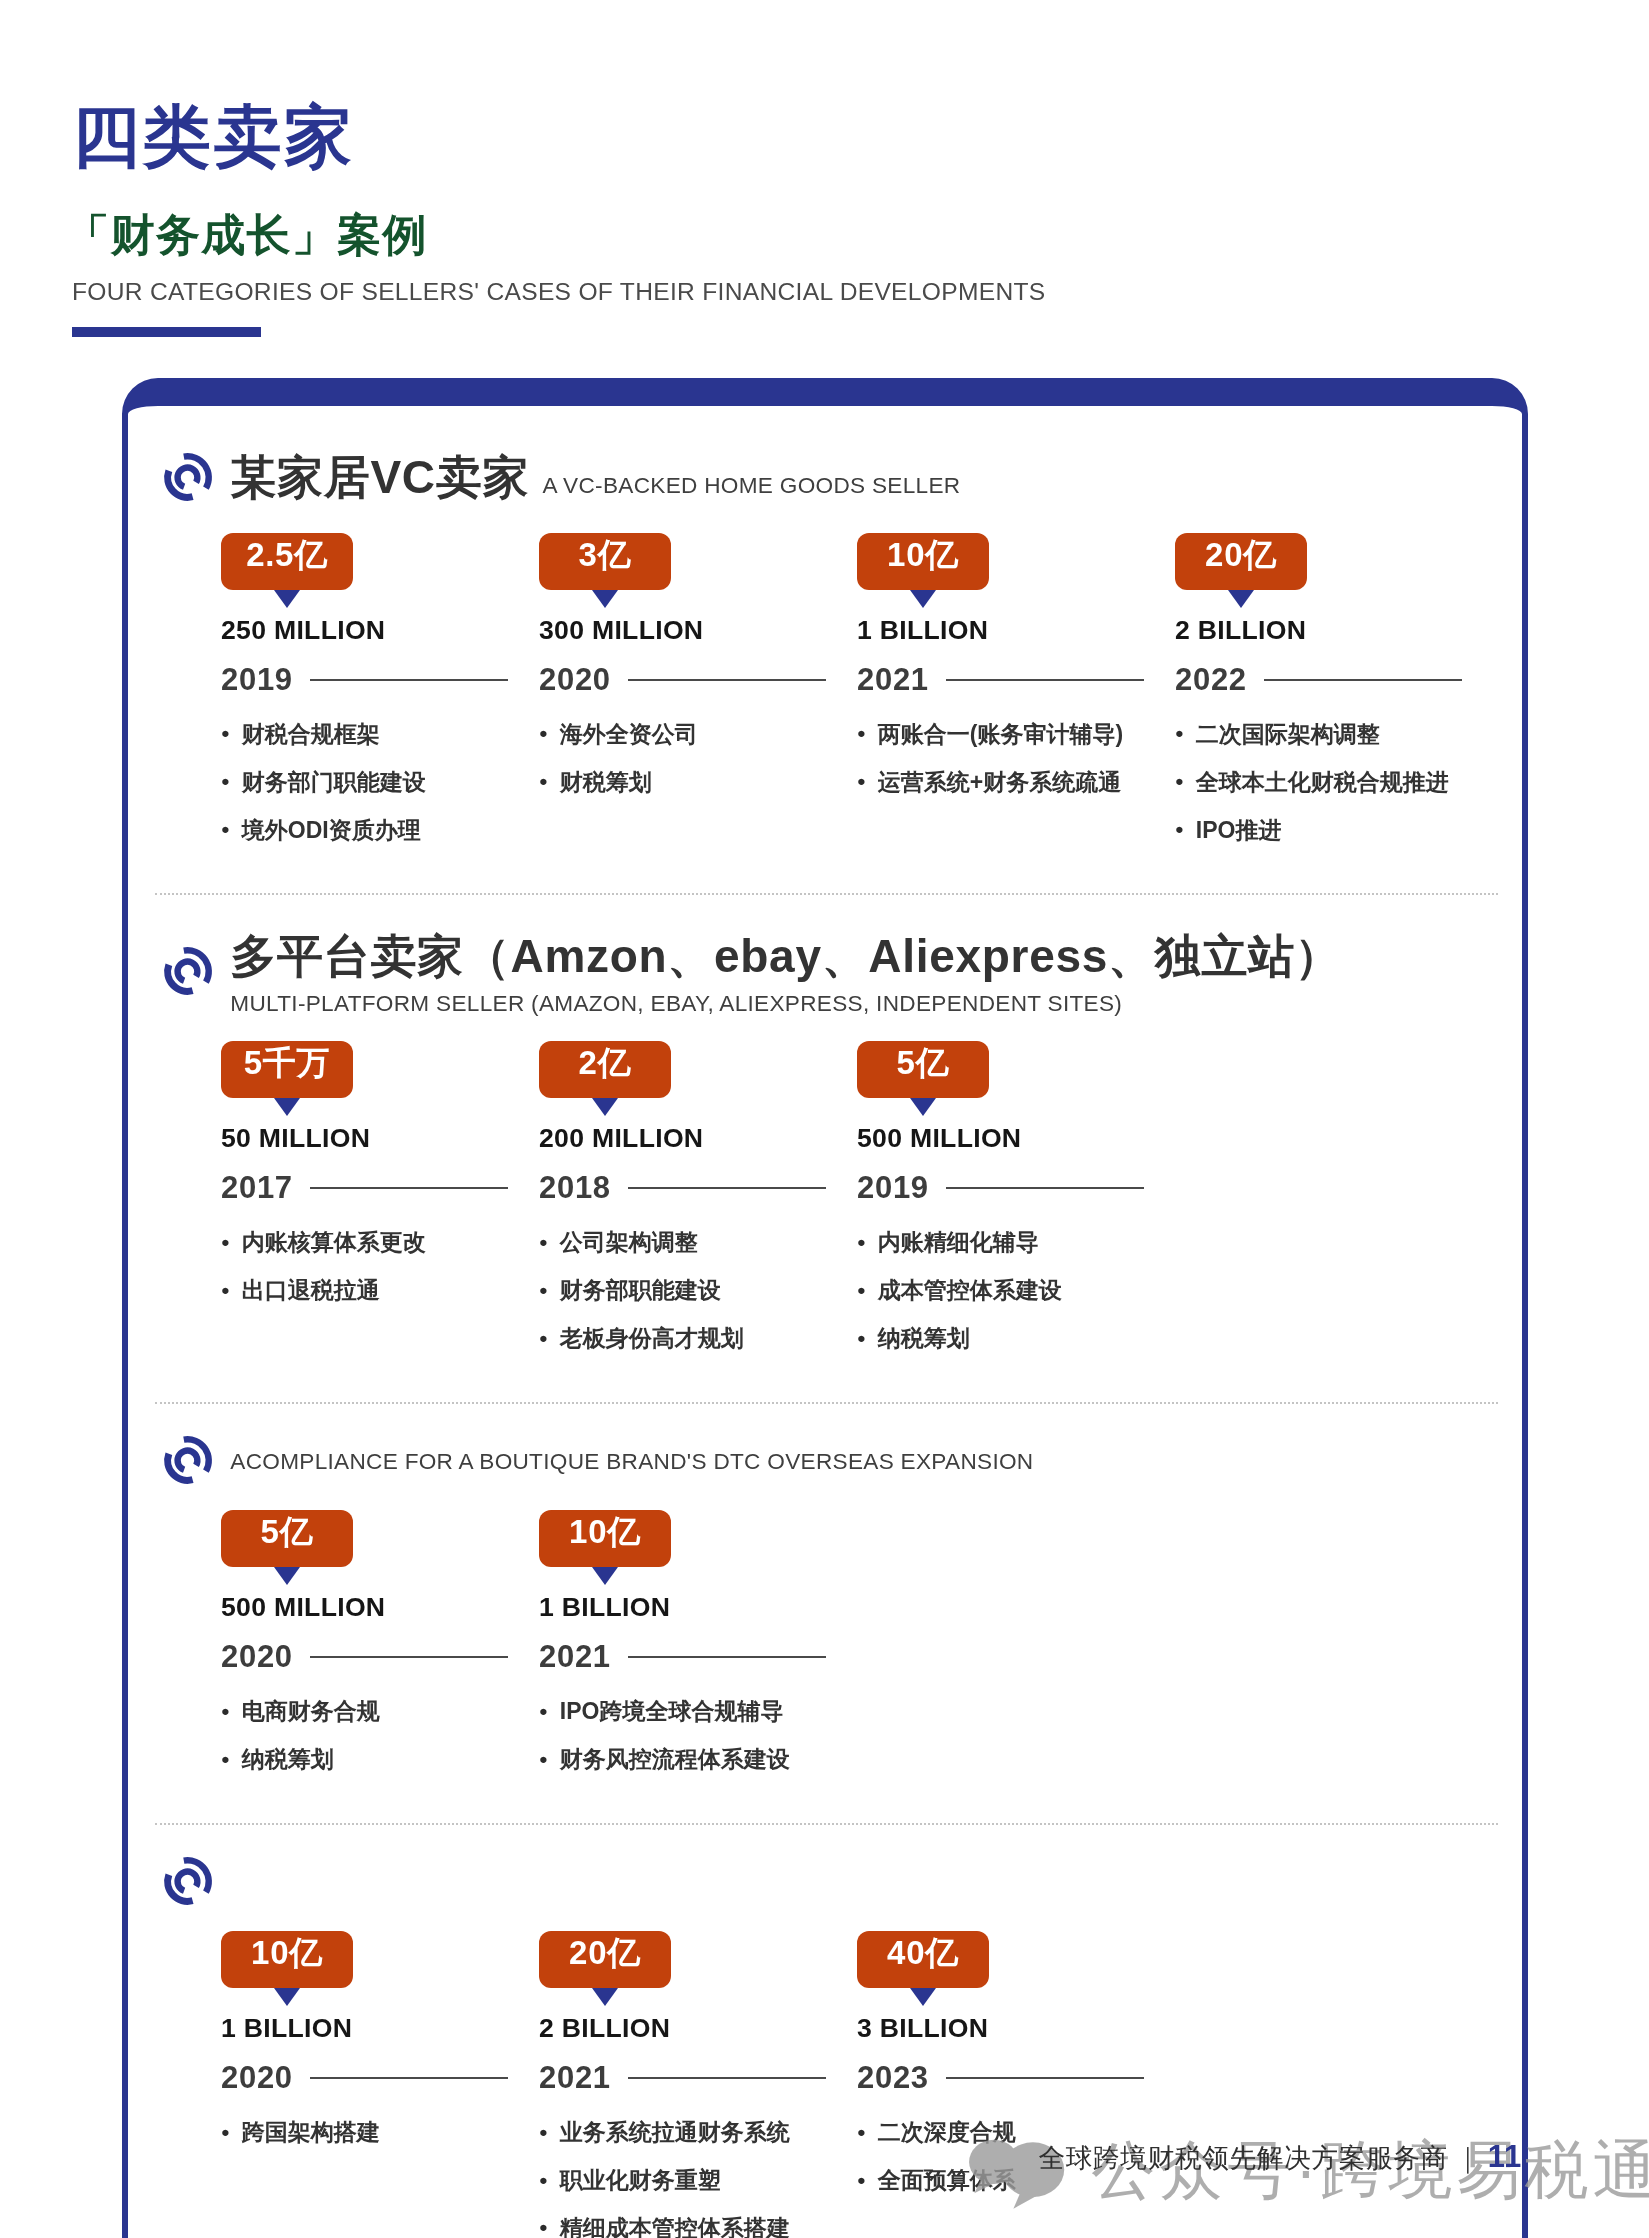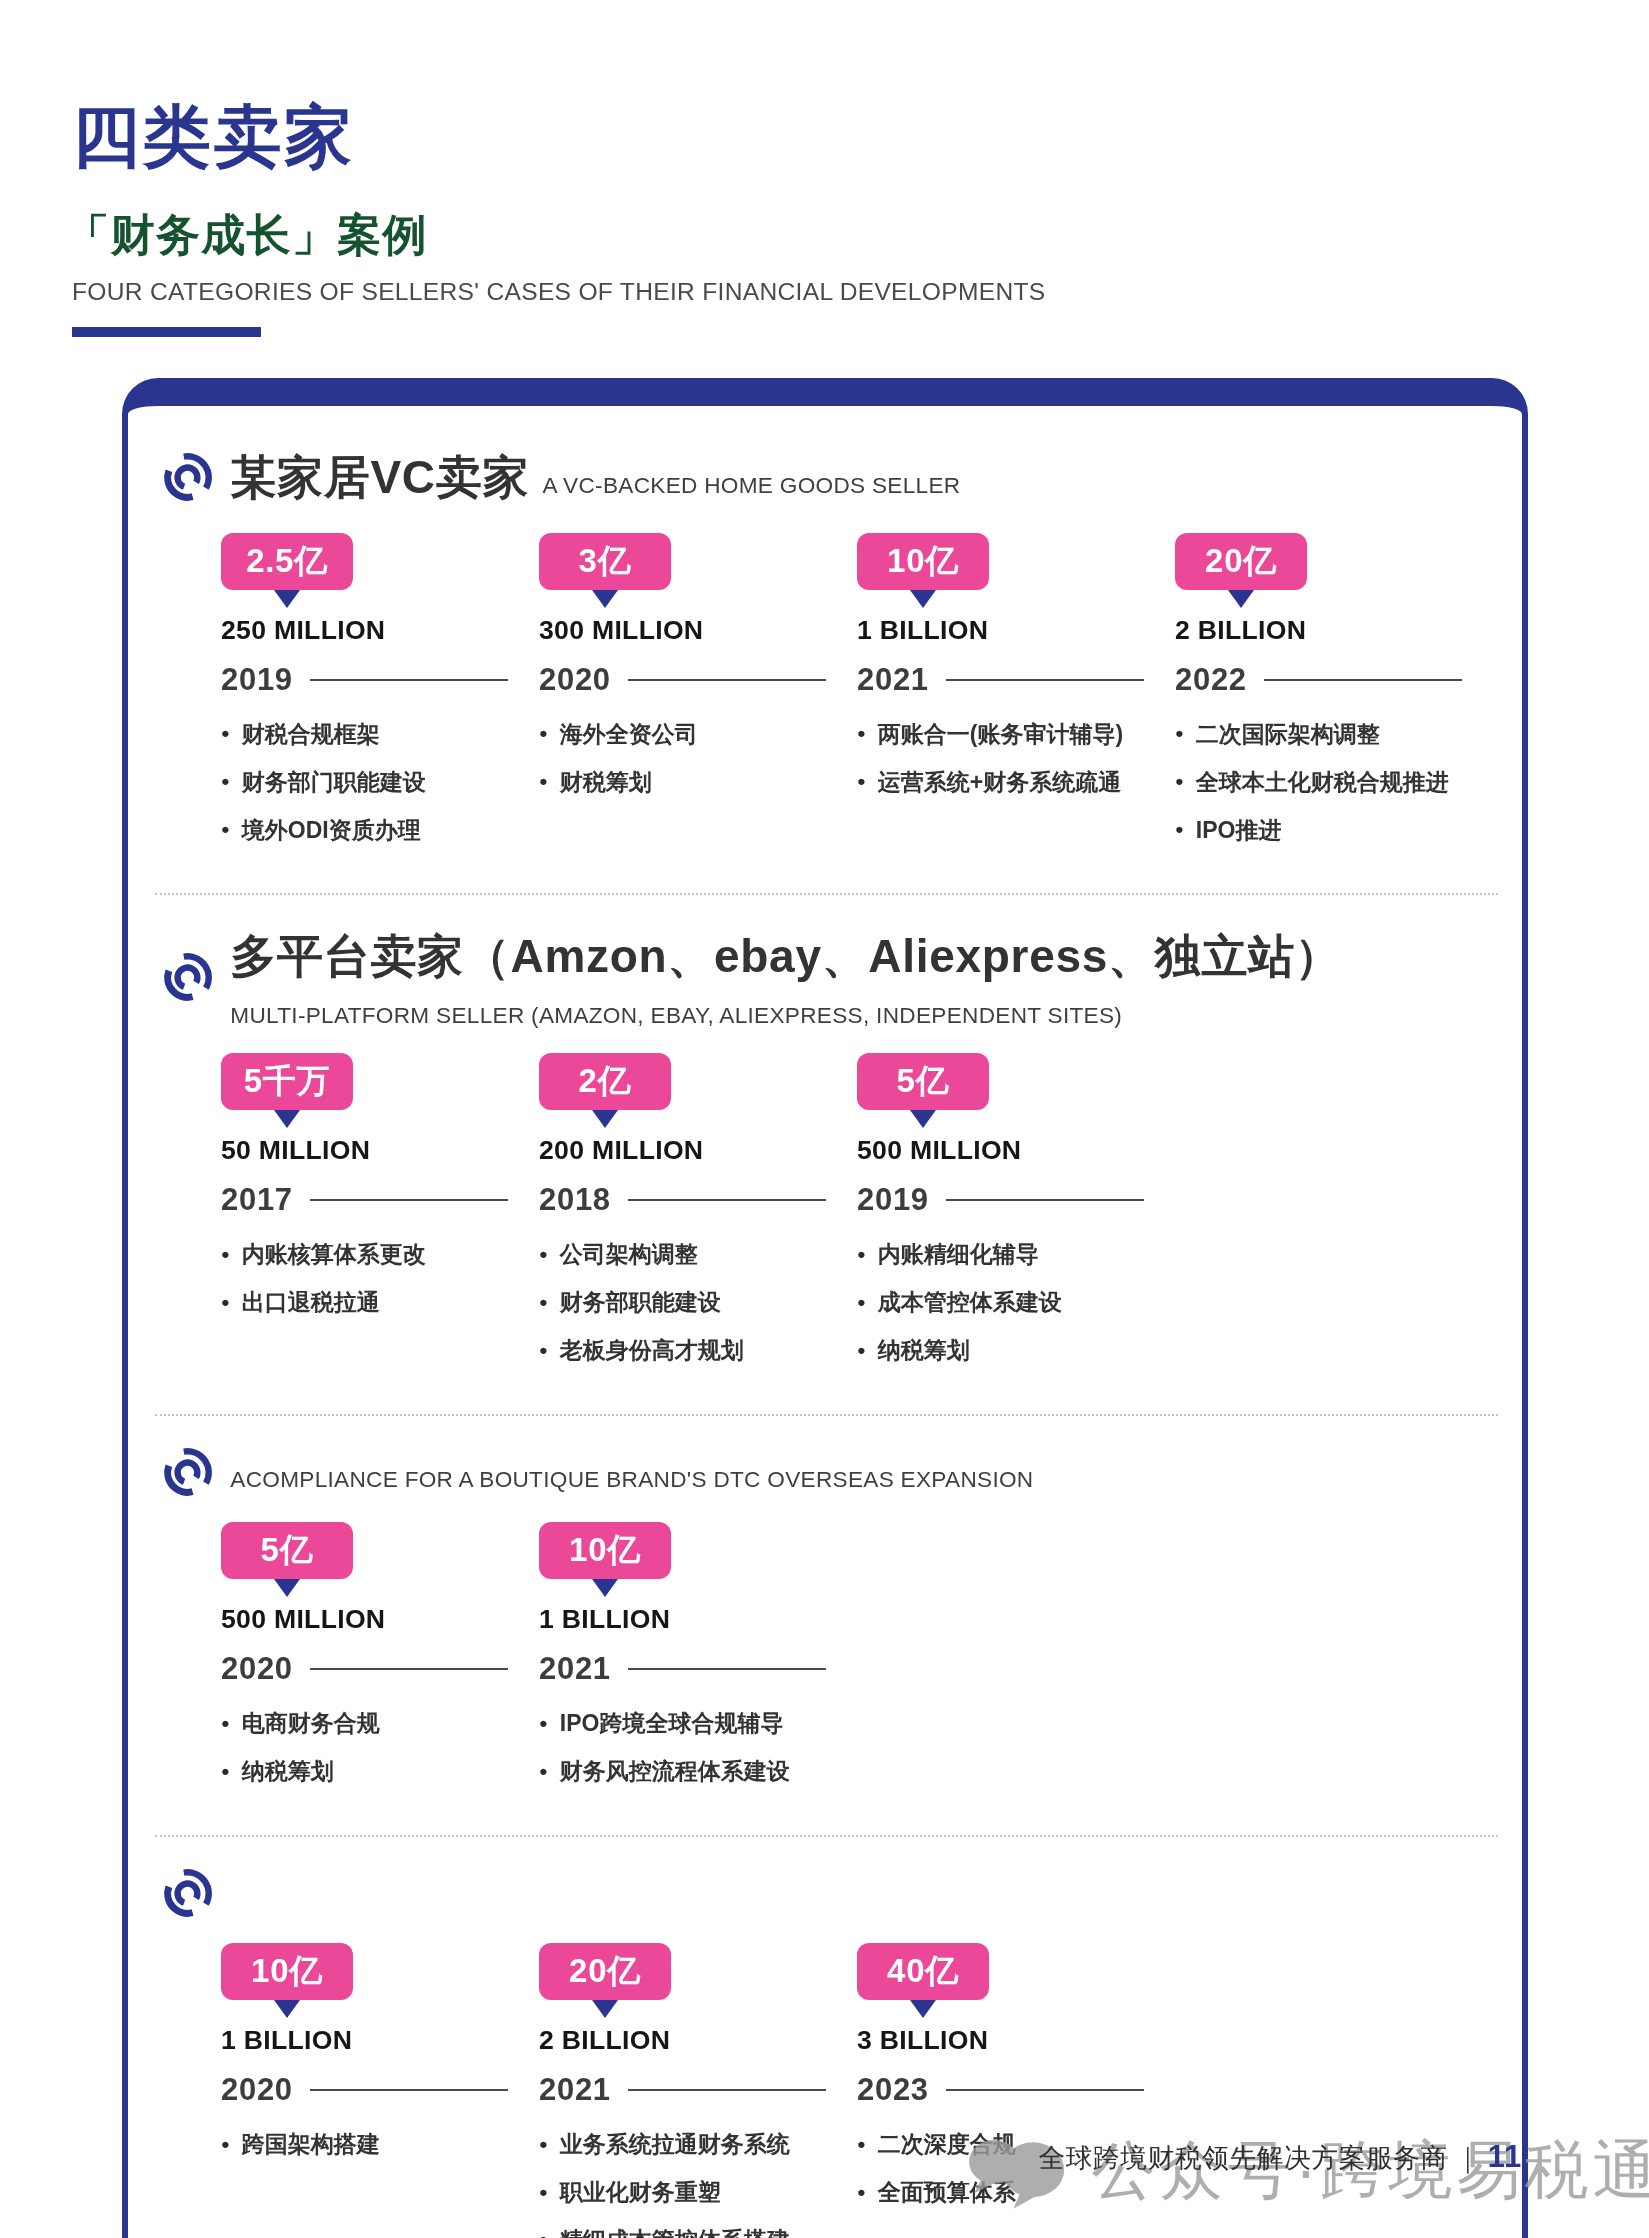--- a/index.html
+++ b/index.html
@@ -19,29 +19,29 @@
     border:6.6px solid #2A3590;border-top-width:28px;border-radius:36px;
     padding:35px 20px 26.6px 93px;
   }
   .section-header{display:flex;align-items:center;gap:17.3px;margin:5.3px 0 24px -59px;}
   .spiral-icon{width:51px;height:51px;flex:none;}
   .section-titles{min-width:0;}
   .title-line{display:flex;align-items:baseline;}
   .section-title-zh{font-size:46px;font-weight:bold;color:#333;letter-spacing:0.7px;white-space:nowrap;}
   .section-title-en{font-size:22.6px;color:#3f3f3f;letter-spacing:0.3px;white-space:nowrap;}
   .section-title-en.inline{margin-left:13.3px;}
-  .section-title-en.below{margin-top:15px;}
+  .section-title-en.below{margin-top:3px;}
   .milestones{display:grid;}
   .cols-4{grid-template-columns:repeat(4,318px);}
   .cols-3{grid-template-columns:repeat(3,318px);}
   .cols-2{grid-template-columns:repeat(2,318px);}
   .badge{
-    position:relative;display:inline-flex;align-items:center;justify-content:center;
+    position:relative;display:inline-flex;justify-content:center;
     height:57px;min-width:132px;padding:0 20px;box-sizing:border-box;
-    background:#ec4899;border-radius:12px;color:#fff;font-size:33px;font-weight:bold;
+    background:#c2410c;border-radius:12px;color:#fff;font-size:33px;font-weight:bold;
     letter-spacing:0.7px;
   }
   .badge::after{
     content:'';position:absolute;top:100%;left:50%;transform:translateX(-50%);
     border:13.3px solid transparent;border-bottom:0;border-top:18.6px solid #2A3590;
   }
   .value-en{margin-top:25px;font-size:26.6px;font-weight:600;color:#161616;letter-spacing:0.3px;white-space:nowrap;}
   .year-row{display:flex;align-items:center;gap:17.3px;margin-top:16px;padding-right:31px;}
   .year-label{font-size:31px;font-weight:600;color:#3d3d3d;letter-spacing:0.7px;}
   .year-line{flex:1;height:2px;background:#4a4a4a;}

